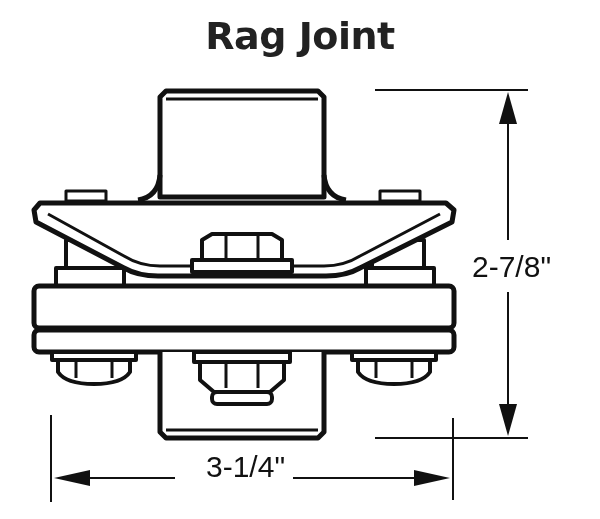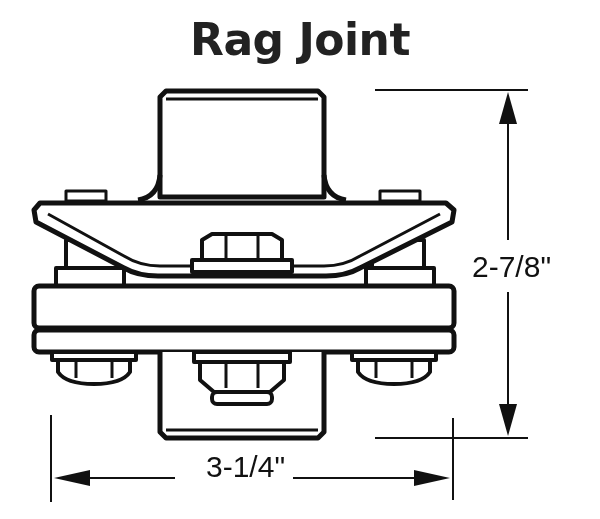--- a/index.html
+++ b/index.html
@@ -1,19 +1,19 @@
 <!DOCTYPE html>
 <html><head>
   <meta charset="utf-8">
   <style>
     html, body { margin: 0; padding: 0; background: #ffffff; }
     body { width: 600px; height: 519px; position: relative; overflow: hidden; }
     .title {
       position: absolute; left: 0; top: 14px; width: 600px; text-align: center;
-      font-family: "DejaVu Sans", sans-serif; font-weight: bold; font-size: 44px;
+      font-family: "DejaVu Sans", sans-serif; font-weight: bold; font-size: 38px;
       color: #222222; letter-spacing: -0.5px;
     }
     svg.drawing { position: absolute; left: 0; top: 0; }
     .dim-label {
       position: absolute; font-family: "Liberation Sans", sans-serif;
       font-size: 30px; color: #111111; background: #ffffff; line-height: 1;
     }
     .dim-h { left: 200px; top: 452px; padding: 0 6px; }
     .dim-v { left: 472px; top: 248px; padding: 4px 0; }
   </style>

